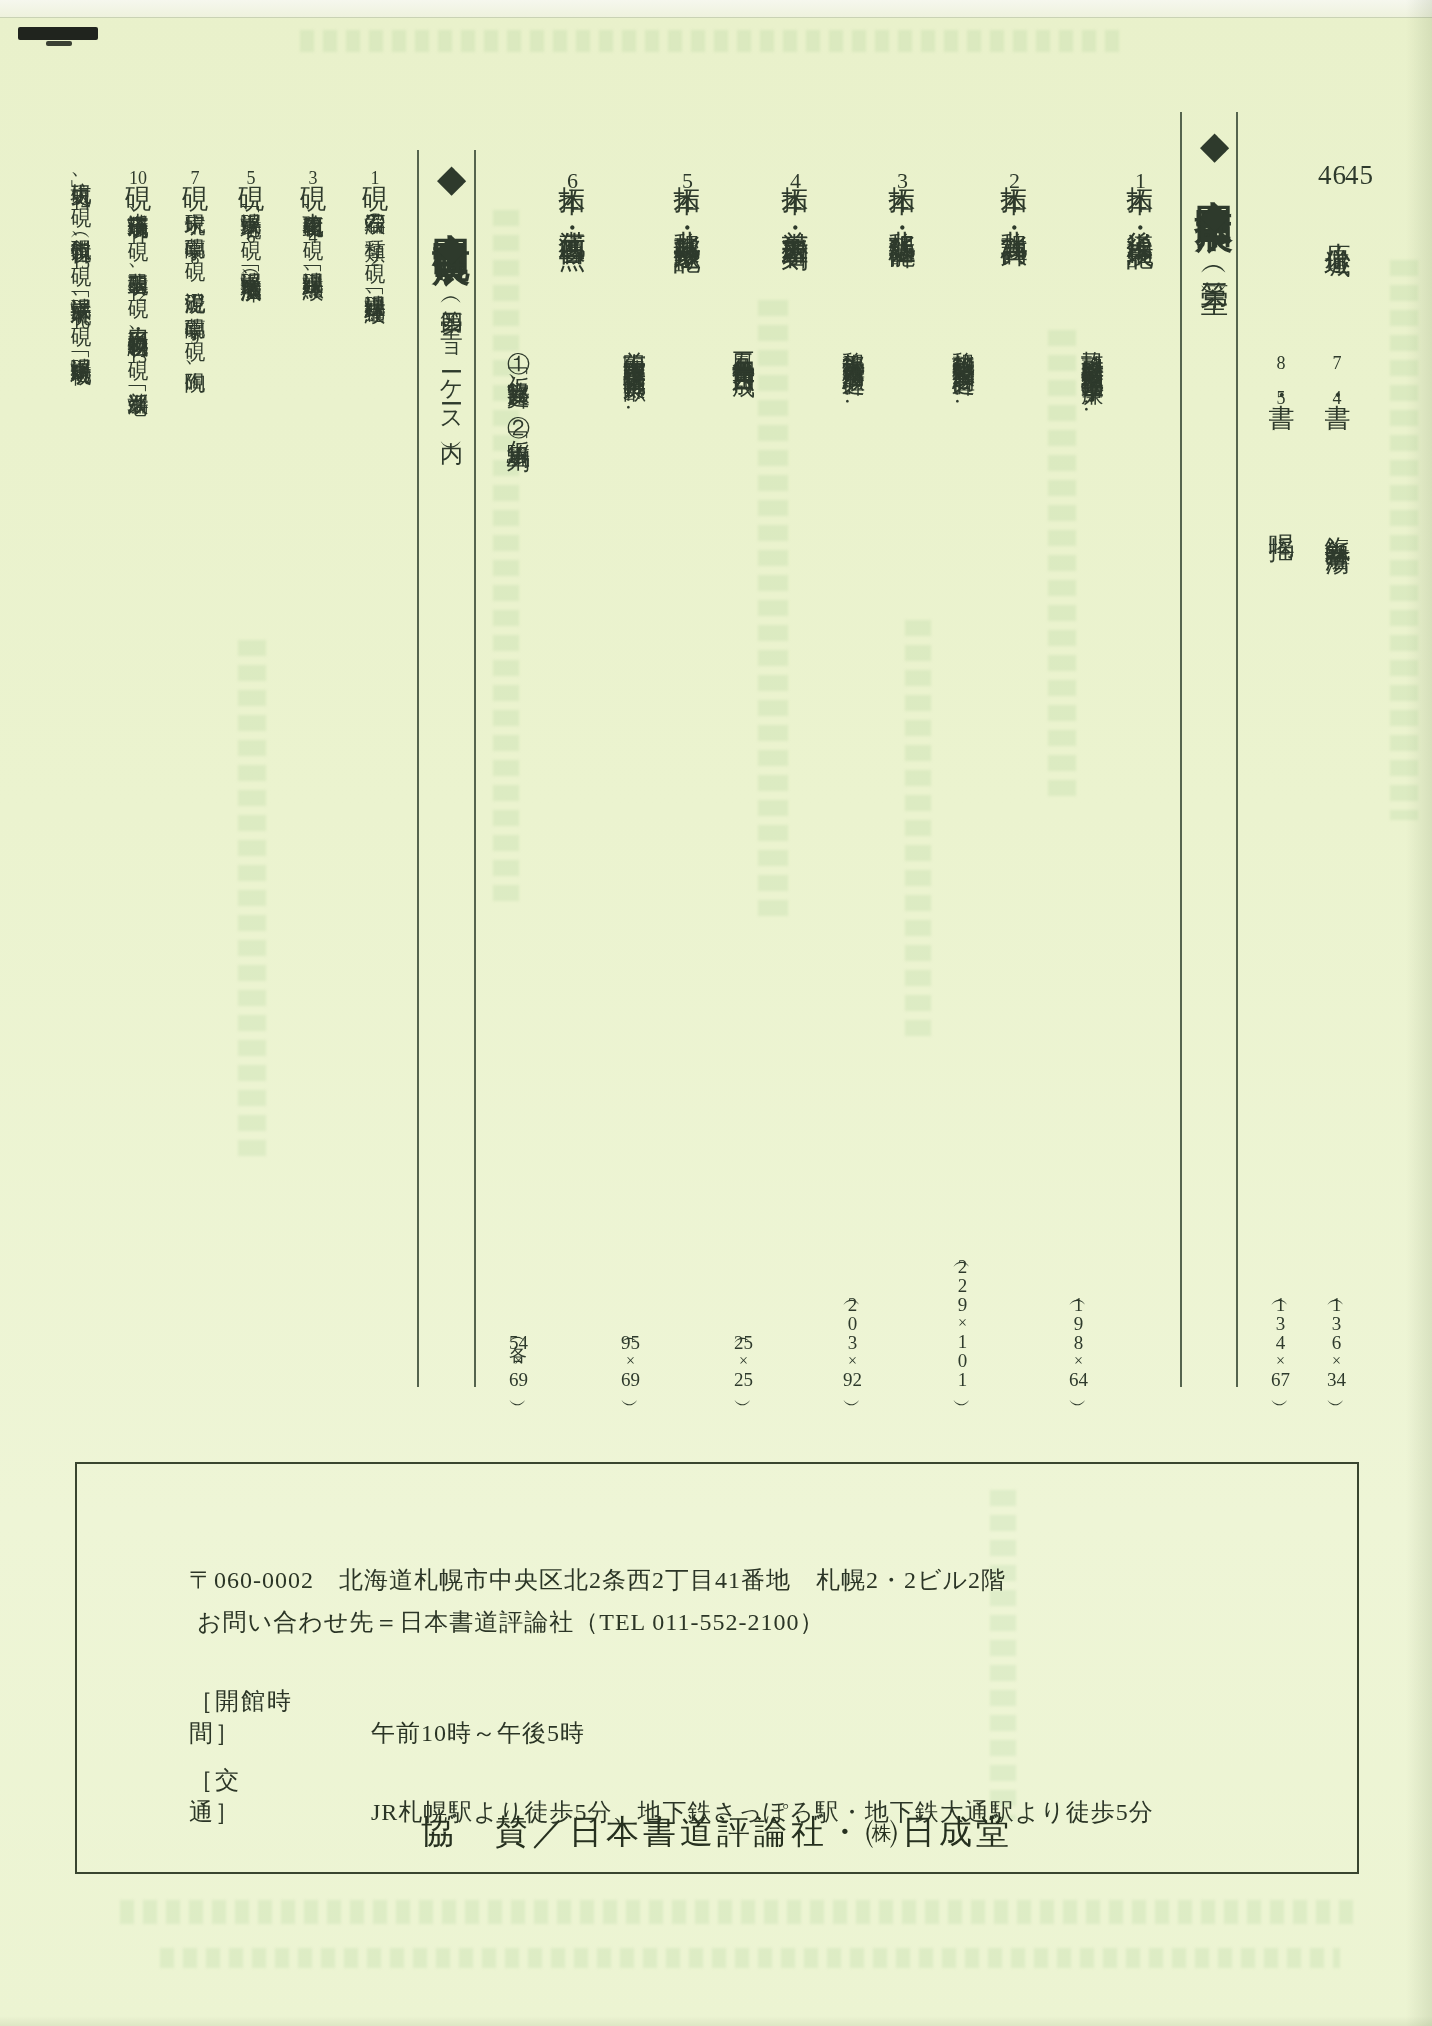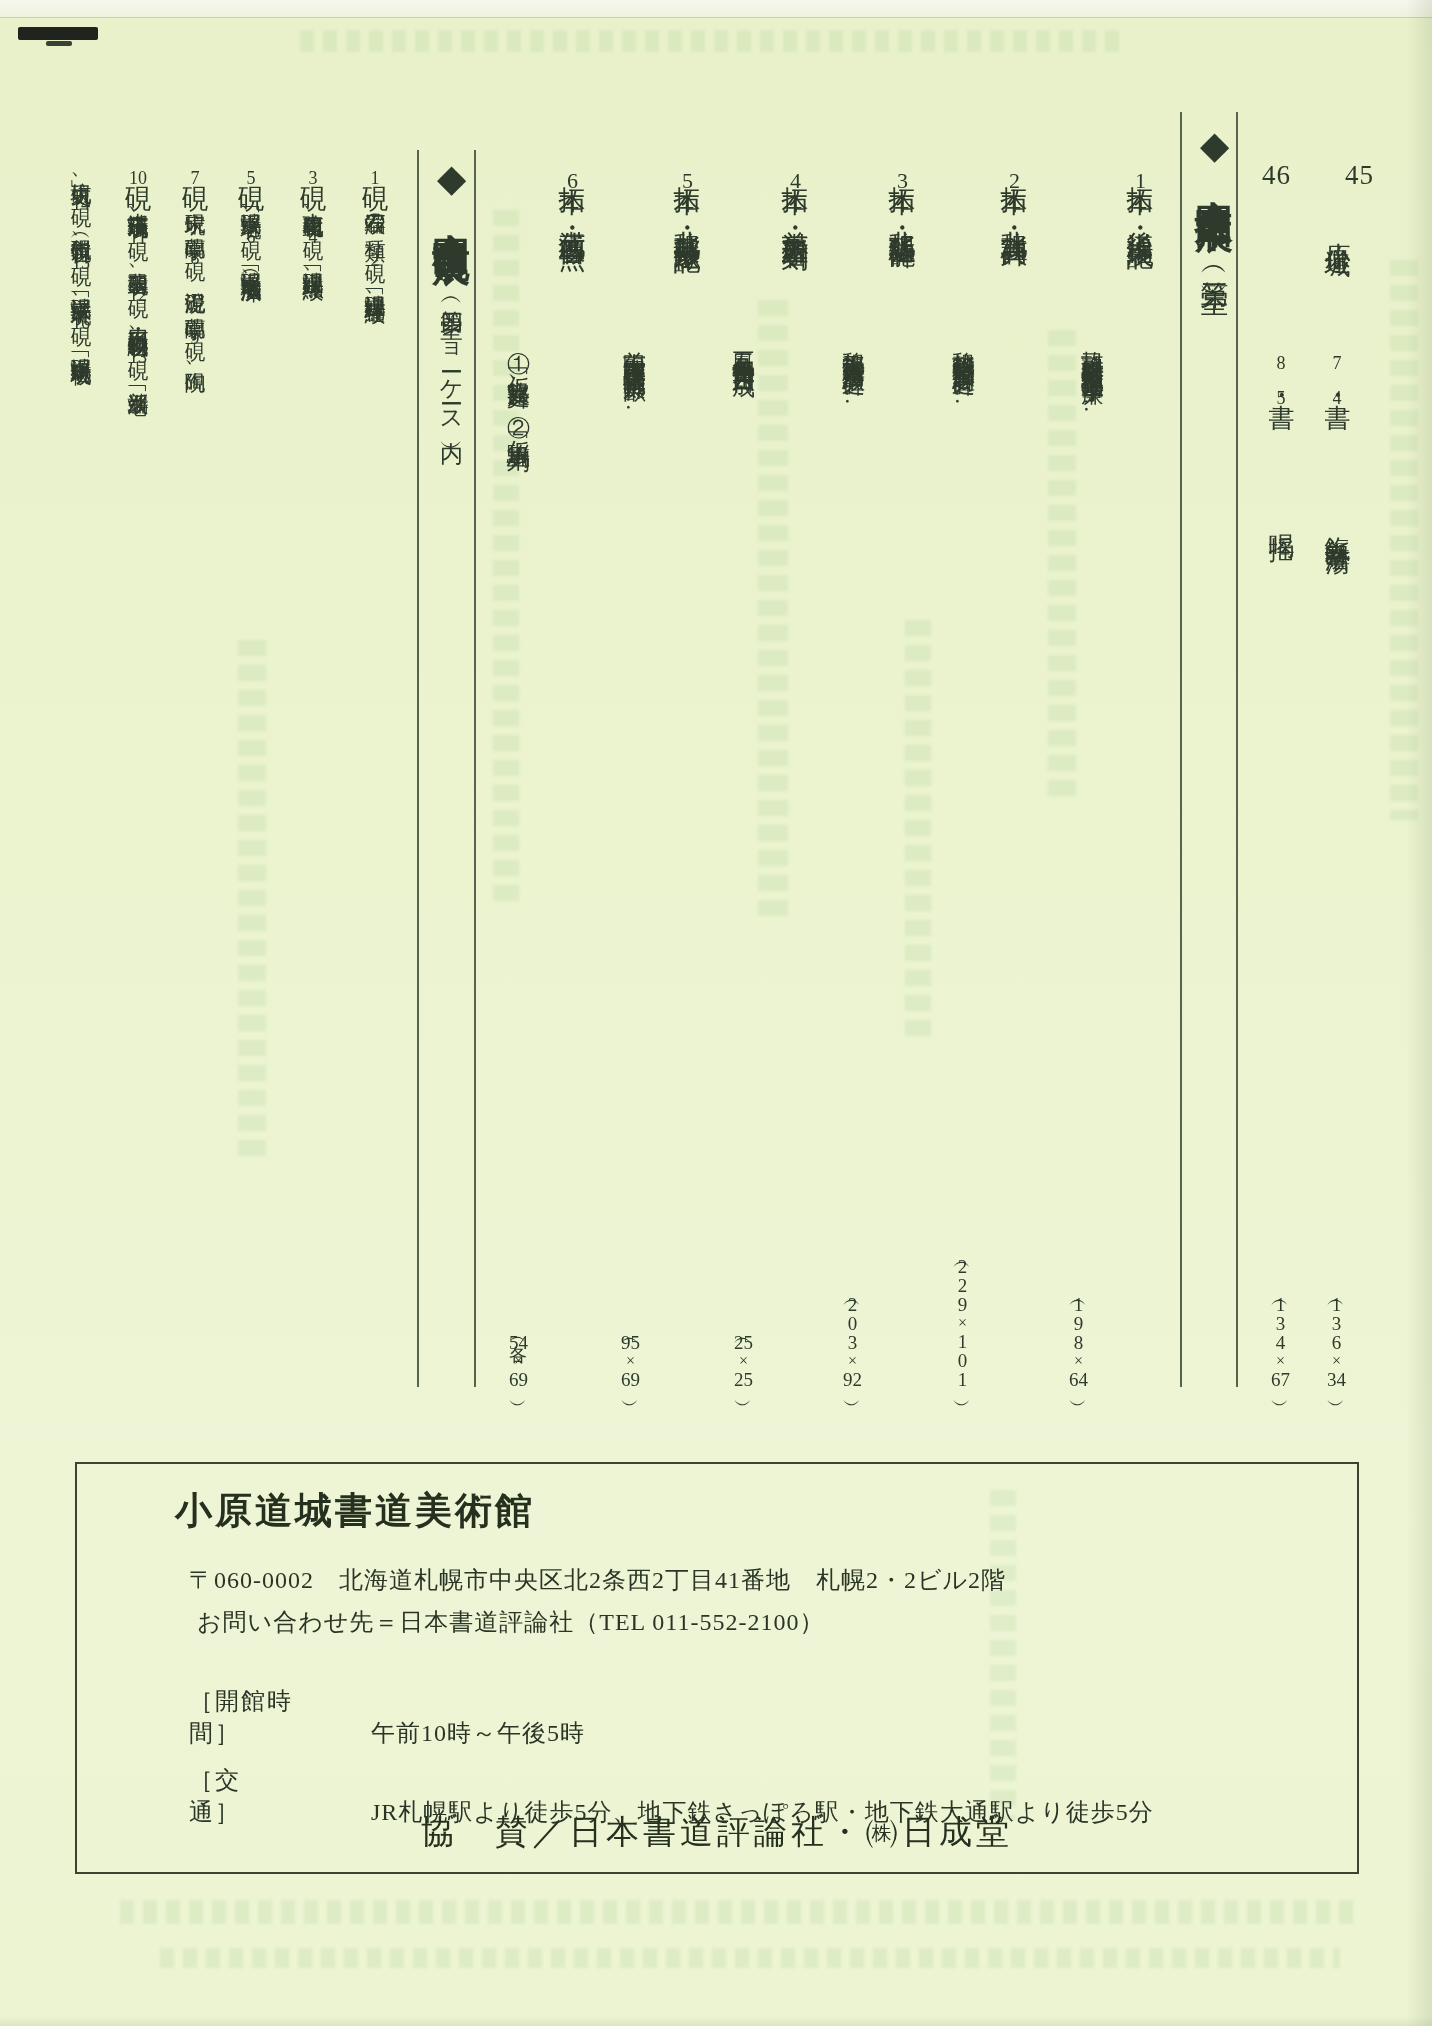--- a/index.html
+++ b/index.html
@@ -93,21 +93,21 @@
   <div class="ghost" style="left:990px;top:1490px;width:26px;height:330px;"></div>
 
   <div>
     <div class="num-h" style="left:1318px;top:160px;margin-left:27px;">45</div>
     <div class="vcol fs-right" style="left:1320px;top:222px;">小原道城</div>
     <div class="vcol fs-right" style="left:1320px;top:352px;"><span class="tcy seg-num">7</span><span class="seg-text">・書</span><span class="tcy seg-num">4</span></div>
     <div class="vcol fs-right" style="left:1320px;top:516px;">餼龢春浩蕩</div>
     <div class="vcol fs-dim" style="left:1324px;bottom:636px;"><span class="dim-paren">（</span><span class="tcy">1</span><span class="tcy">3</span><span class="tcy">6</span><span class="dim-x">×</span><span class="tcy">34</span><span class="dim-paren">）</span></div>
   </div>
   <div>
-    <div class="num-h" style="left:1262px;top:160px;">46</div>
+    <div class="num-h" style="left:1318px;top:160px;">46</div>
     <div class="vcol fs-right" style="left:1264px;top:352px;"><span class="tcy seg-num">8</span><span class="seg-text">・書</span><span class="tcy seg-num">5</span></div>
     <div class="vcol fs-right" style="left:1264px;top:514px;">喝揺</div>
     <div class="vcol fs-dim" style="left:1268px;bottom:636px;"><span class="dim-paren">（</span><span class="tcy">1</span><span class="tcy">3</span><span class="tcy">4</span><span class="dim-x">×</span><span class="tcy">67</span><span class="dim-paren">）</span></div>
   </div>
 
   <div class="vrule" style="left:1180px;top:112px;height:1275px;"></div>
   <div class="vrule" style="left:1236px;top:112px;height:1275px;"></div>
   <div class="vcol fs-sec" style="left:1188px;top:122px;">
     <span>◆中国拓本展◆</span><span class="sec-room">（第三室）</span>
   </div>
@@ -162,21 +162,20 @@
   </div>
 
   <div class="vcol fs-suzuri" style="left:357px;top:165px;"><span class="seg-label">硯</span><span class="tcy seg-num">1</span><span class="seg-text">端渓石の種類、硯</span><span class="tcy seg-num">2</span><span class="seg-text">端渓硯「緑端」蓮紋、</span></div>
   <div class="vcol fs-suzuri" style="left:295px;top:165px;"><span class="seg-label">硯</span><span class="tcy seg-num">3</span><span class="seg-text">山東珍虫化石硯、硯</span><span class="tcy seg-num">4</span><span class="seg-text">端渓硯「緑端」魚紋、</span></div>
   <div class="vcol fs-suzuri" style="left:233px;top:165px;"><span class="seg-label">硯</span><span class="tcy seg-num">5</span><span class="seg-text">端渓硯「老坑」、硯</span><span class="tcy seg-num">6</span><span class="seg-text">端渓硯「老坑」（魚脳凍）、</span></div>
   <div class="vcol fs-suzuri" style="left:177px;top:165px;"><span class="seg-label">硯</span><span class="tcy seg-num">7</span><span class="seg-text">宋坑硯　蘭亭硯、硯</span><span class="tcy seg-num">8</span><span class="seg-text">澄泥硯　蘭亭硯、硯</span><span class="tcy seg-num">9</span><span class="seg-text">陶硯、</span></div>
   <div class="vcol fs-suzuri" style="left:120px;top:165px;"><span class="seg-label">硯</span><span class="tcy seg-num">10</span><span class="seg-text">古端渓茄子珍玩硯、硯</span><span class="tcy seg-num">11</span><span class="seg-text">翡翠碧玉硯、硯</span><span class="tcy seg-num">12</span><span class="seg-text">円形石硯・動物絵硯石、硯</span><span class="tcy seg-num">13</span><span class="seg-text">新端渓「老</span></div>
   <div class="vcol fs-suzuri" style="left:67px;top:165px;"><span class="seg-text">坑」太史硯、硯</span><span class="tcy seg-num">14</span><span class="seg-text">歙州硯（古硯）、硯</span><span class="tcy seg-num">15</span><span class="seg-text">端渓硯「麻子坑」、硯</span><span class="tcy seg-num">16</span><span class="seg-text">端渓硯「老坑」硯板</span></div>
 
   <div class="info-box">
-    <div class="museum-name">小原道城書道美術館</div>
     <div class="box-line" style="top:100px;">〒060-0002　北海道札幌市中央区北2条西2丁目41番地　札幌2・2ビル2階</div>
     <div class="box-line" style="top:142px;margin-left:8px;">お問い合わせ先＝日本書道評論社（TEL 011-552-2100）</div>
     <div class="box-row" style="top:221px;">
       <span class="row-label">［開館時間］</span><span class="row-value">午前10時～午後5時</span>
     </div>
     <div class="box-row" style="top:300px;">
       <span class="row-label">［交　　通］</span><span class="row-value">JR札幌駅より徒歩5分、地下鉄さっぽろ駅・地下鉄大通駅より徒歩5分</span>
     </div>
     <div class="sponsor">協　賛／日本書道評論社・㈱日成堂</div>
   </div>

